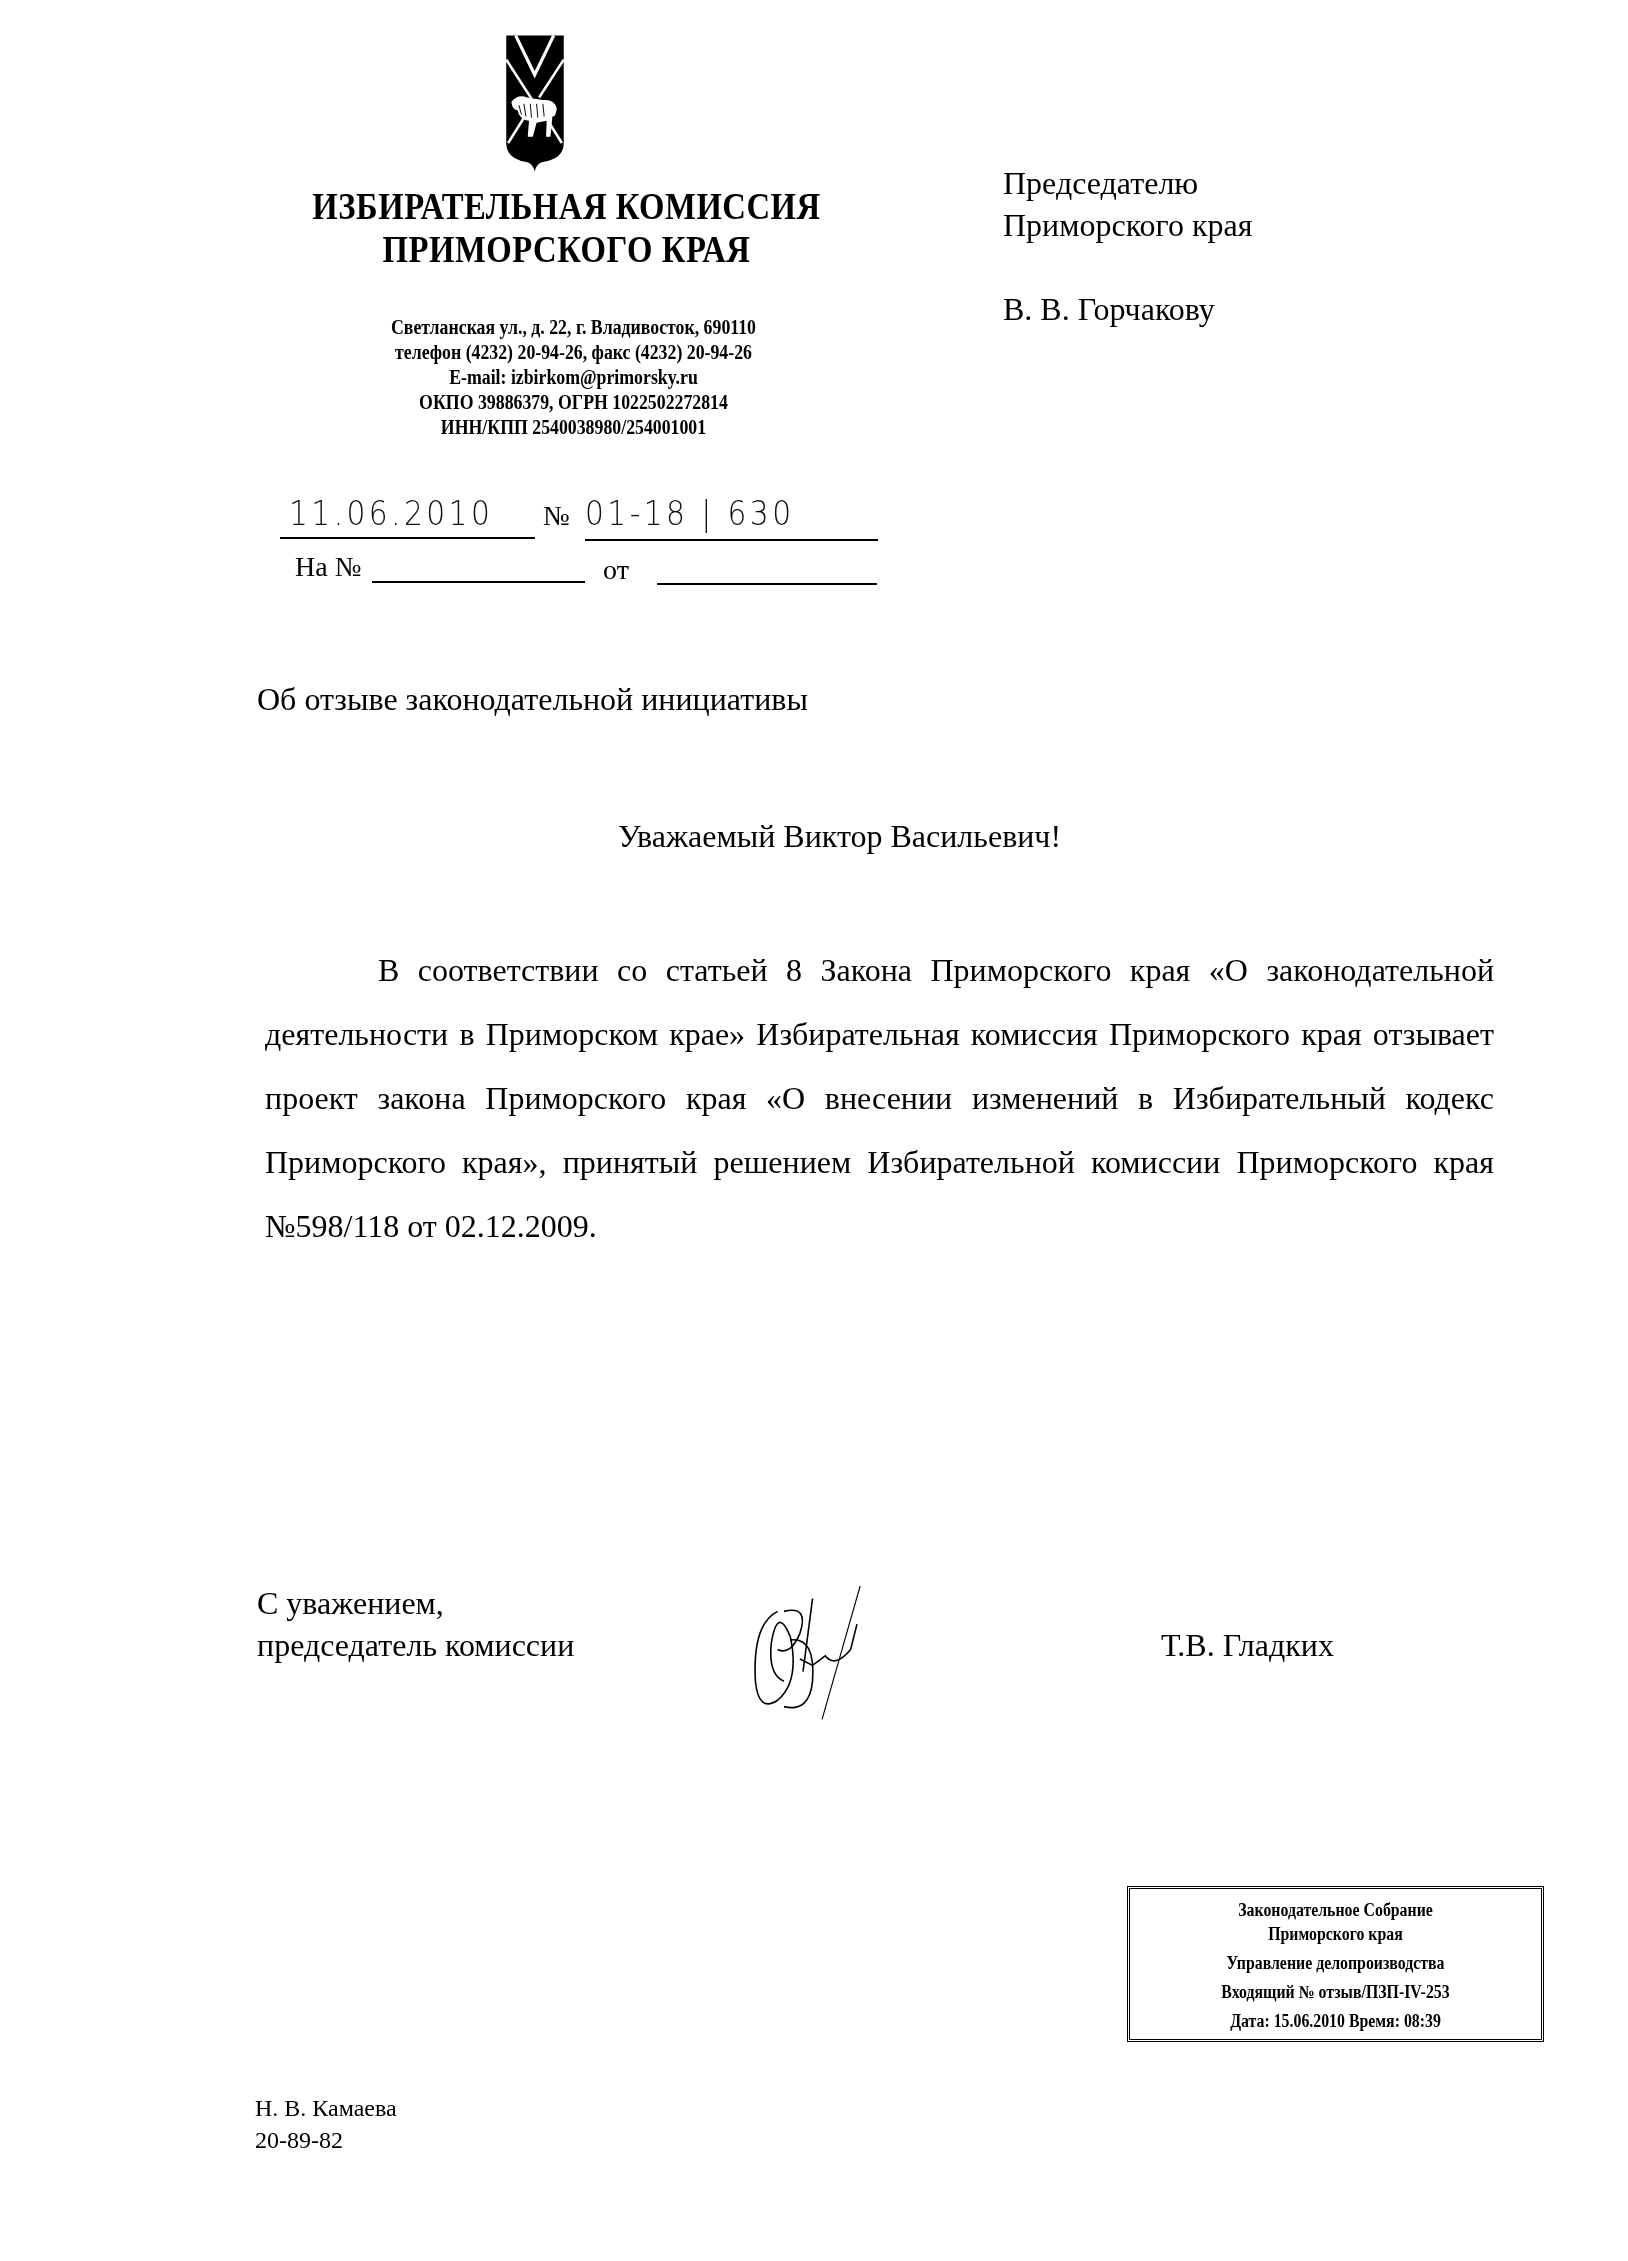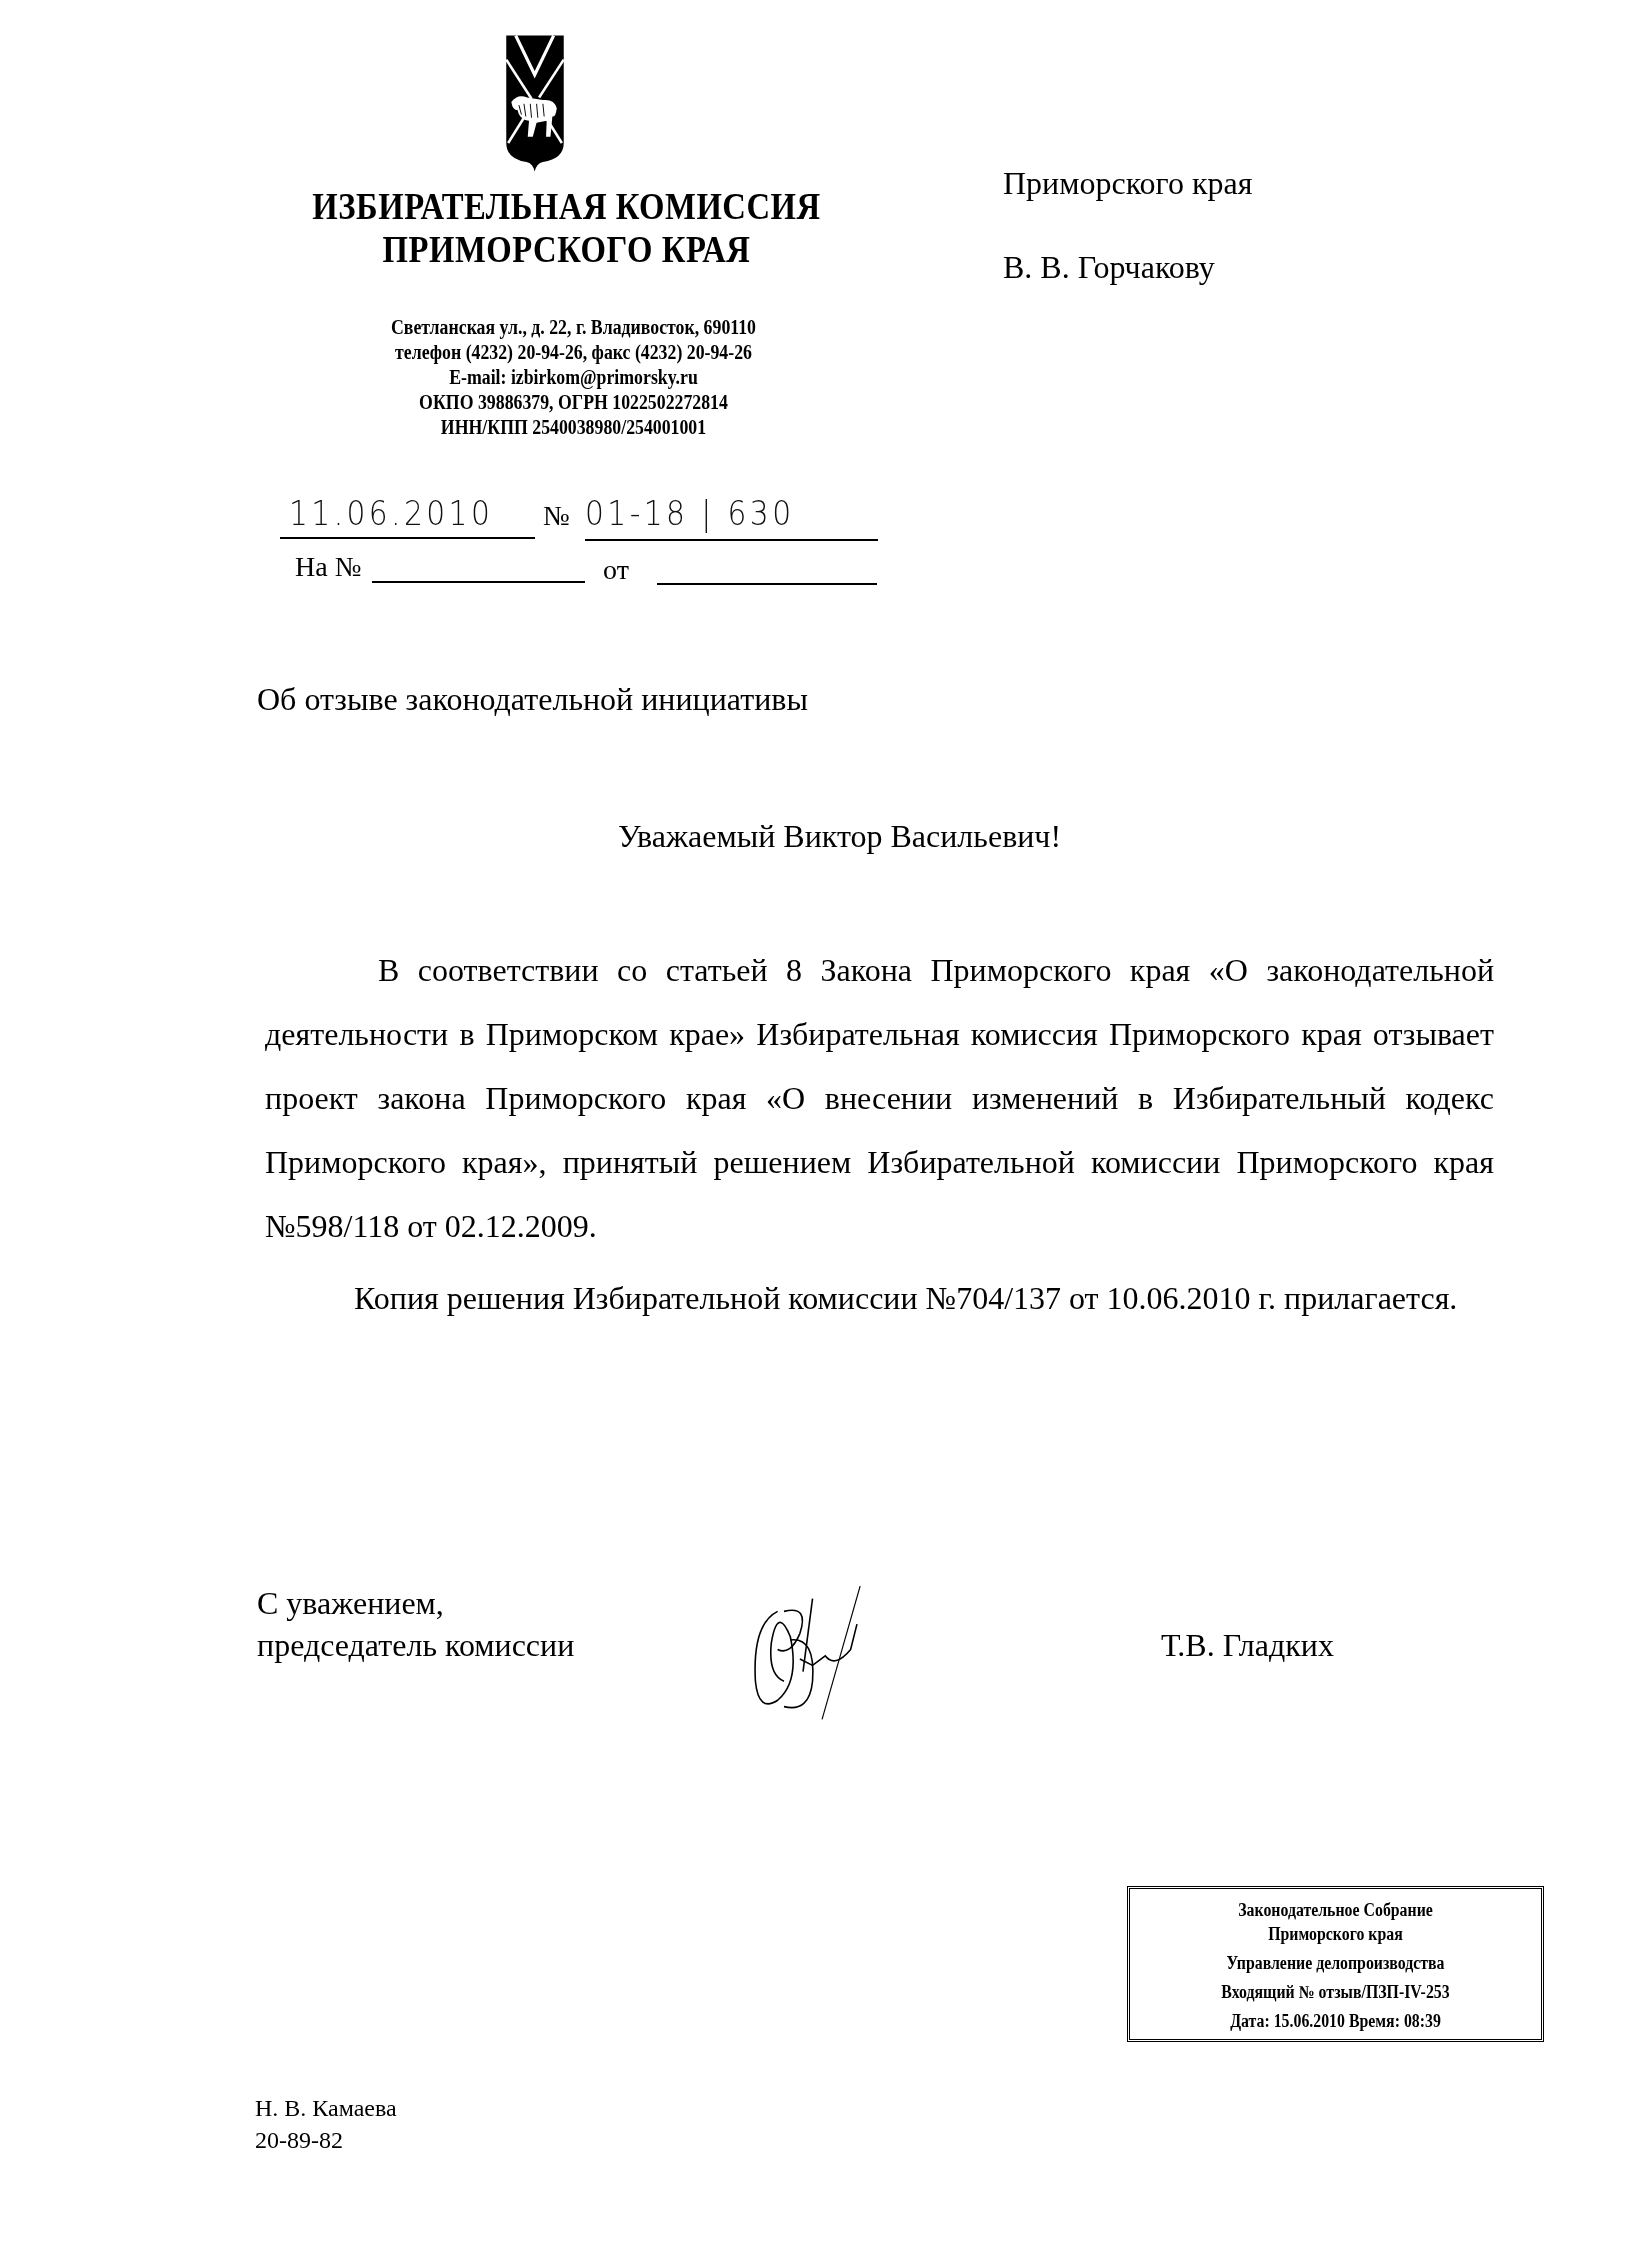--- a/index.html
+++ b/index.html
@@ -59,32 +59,32 @@
   <div class="abs" style="left:276px; top:6.4px; font-size:28px;">№</div>
   <div class="abs hw" style="left:318px; top:0px;">01-18 | 630</div>
   <div class="uline" style="left:318px; top:45px; width:293px;"></div>
   <div class="abs" style="left:28px; top:57px; font-size:28px;">На №</div>
   <div class="uline" style="left:105px; top:87px; width:213px;"></div>
   <div class="abs" style="left:336px; top:60px; font-size:28px;">от</div>
   <div class="uline" style="left:390px; top:89px; width:220px;"></div>
 </div>
 
 <div class="abs addressee">
+  <div>Председателю</div>
   <div>Приморского края</div>
   <div style="height:42px;"></div>
   <div>В. В. Горчакову</div>
 </div>
 
 <div class="abs subject">Об отзыве законодательной инициативы</div>
 
 <div class="abs salutation">Уважаемый Виктор Васильевич!</div>
 
 <div class="abs body-text">
   <p>В соответствии со статьей 8 Закона Приморского края «О законодательной деятельности в Приморском крае» Избирательная комиссия Приморского края отзывает проект закона Приморского края «О внесении изменений в Избирательный кодекс Приморского края», принятый решением Избирательной комиссии Приморского края №598/118 от 02.12.2009.</p>
-  <p style="text-indent:89px;">Копия решения Избирательной комиссии №704/137 от 10.06.2010 г. прилагается.</p>
 </div>
 
 <div class="abs closing">
   <div>С уважением,</div>
   <div>председатель комиссии</div>
 </div>
 
 <div class="abs signature">
   <svg width="255" height="146" viewBox="0 0 400 230" fill="none" stroke="#000" stroke-width="2.5">
     <path d="M60 40 Q20 60 25 150 Q30 200 60 180 Q95 150 80 80 Q60 30 50 90 Q45 140 70 150"></path>

